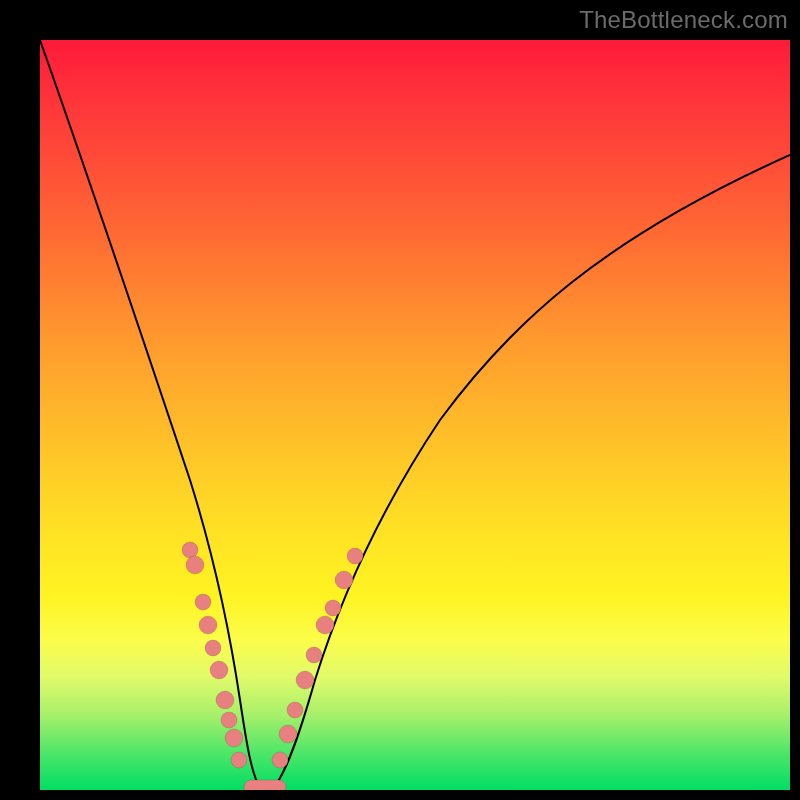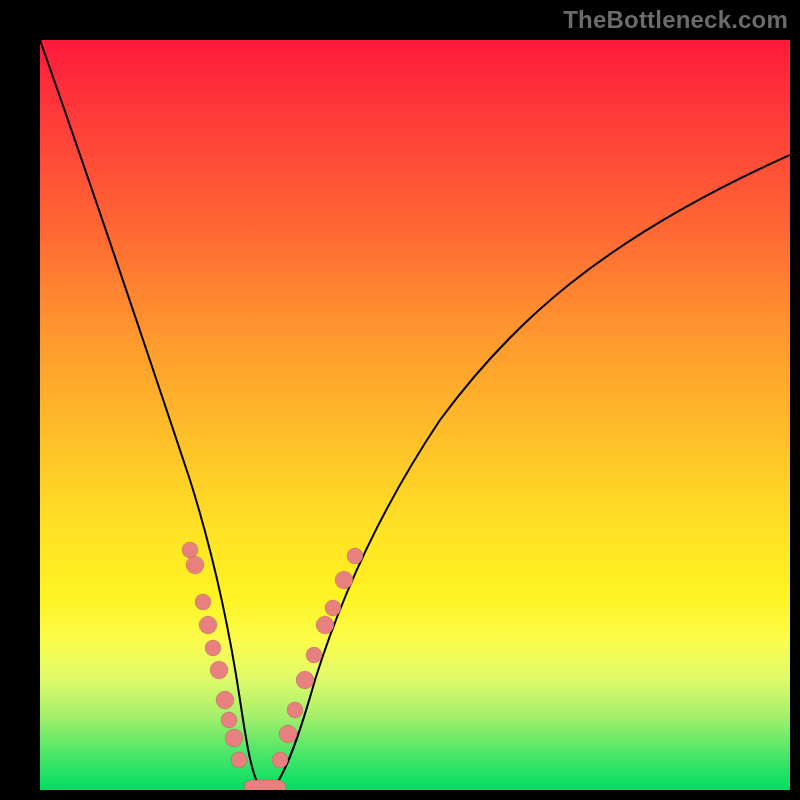--- a/index.html
+++ b/index.html
@@ -39,21 +39,21 @@
       #4fe668 95%,
       #00de63 100%
     );
   }
   .watermark {
     position: absolute;
     top: 6px;
     right: 12px;
     color: #6b6b6b;
     font-size: 24px;
-    font-weight: 700;
+    font-weight: 400;
     letter-spacing: 0.2px;
     user-select: none;
   }
   svg.curve {
     position: absolute;
     left: 0;
     top: 0;
     width: 750px;
     height: 750px;
     pointer-events: none;

